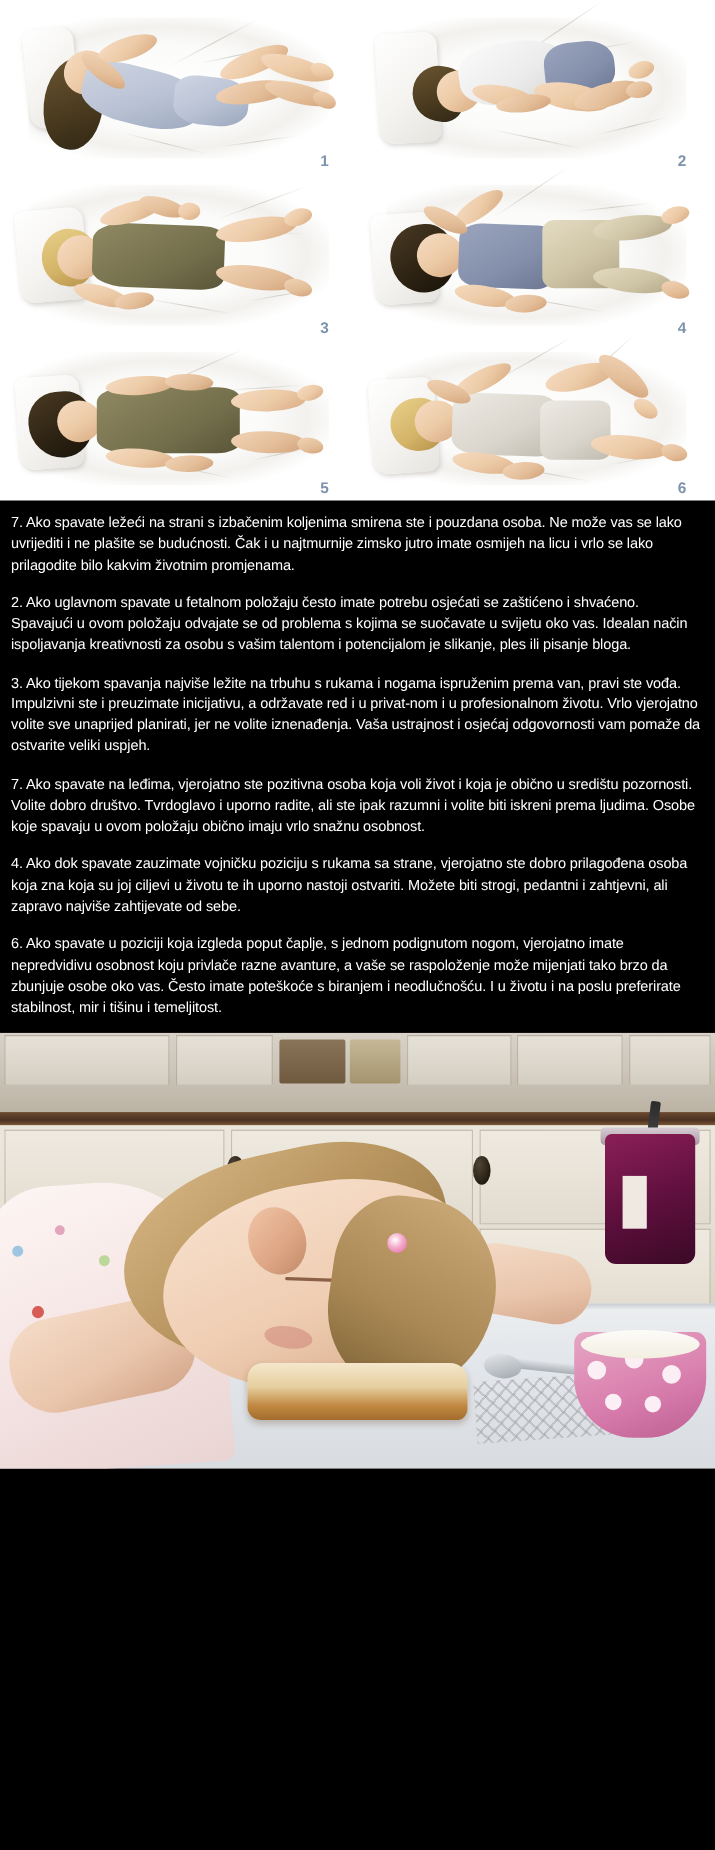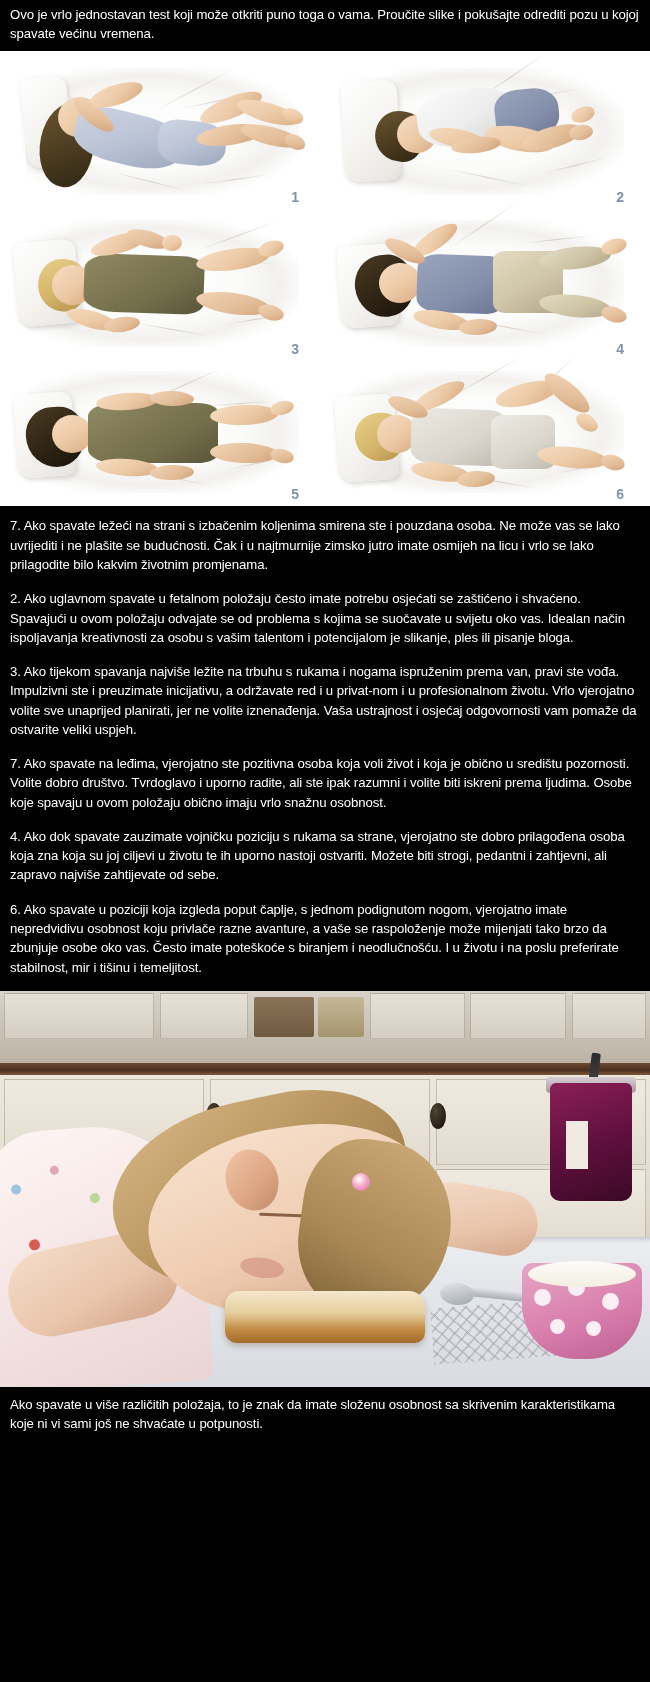--- a/index.html
+++ b/index.html
@@ -282,23 +282,20 @@
     line-height: 1.44;
     color: #fff;
     letter-spacing: -0.1px;
   }
 </style>
 </head>
 <body>
 
 <div class="page">
 
-  <div class="intro-block">
-    <div class="intro-text">Ovo je vrlo jednostavan test koji može otkriti puno toga o vama. Proučite slike i pokušajte odrediti pozu u kojoj spavate većinu vremena.</div>
-  </div>
 
   <div class="figure-grid">
 
     <div class="fig-row">
 
       <div class="fig-cell">
         <div class="fig-art">
           <div class="sheet"></div>
           <div class="pillow" style="left:24px; top:22px; width:46px; height:90px; transform:rotate(-6deg);"></div>
           <div class="crease" style="left:150px; top:34px; width:90px; transform:rotate(-28deg);"></div>
@@ -570,17 +567,14 @@
       <div class="ph-eye" style="left:186px; top:70px; width:50px; transform:rotate(10deg);"></div>
       <div class="body-part" style="left:86px; top:126px; width:44px; height:20px; background:rgba(200,120,110,0.45); transform:rotate(16deg);"></div>
     </div>
     <div class="ph-hair2"></div>
     <div class="ph-ear"></div>
     <div class="ph-clip"></div>
 
     <div class="ph-toast"></div>
   </div>
 
-  <div class="footer-block">
-    <div class="footer-text">Ako spavate u više različitih položaja, to je znak da imate složenu osobnost sa skrivenim karakteristikama koje ni vi sami još ne shvaćate u potpunosti.</div>
-  </div>
 
 </div>
 
 </body></html>

